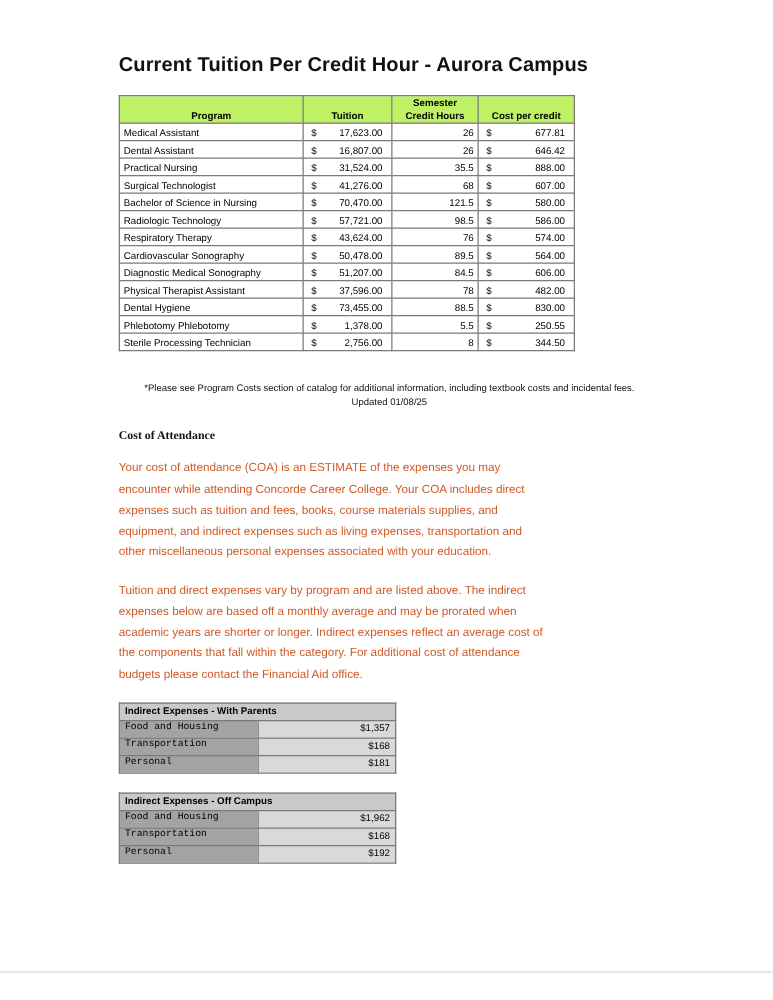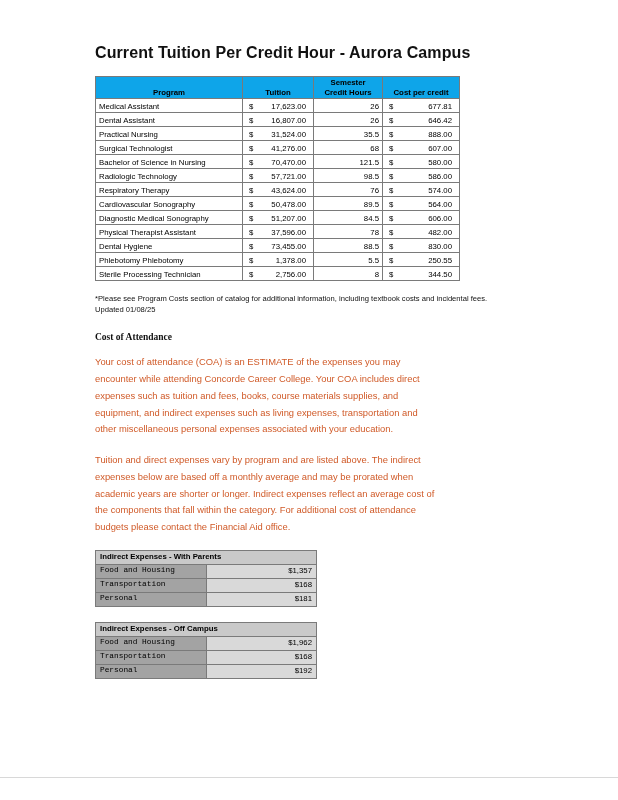--- a/index.html
+++ b/index.html
@@ -36,21 +36,21 @@
     table-layout: fixed;
   }
   table.tuition th, table.tuition td {
     border: 1px solid #7a7a7a;
     padding: 1px 3px;
     vertical-align: bottom;
     line-height: 1.25;
     height: 11px;
   }
   table.tuition thead th {
-    background: #0ea5e9;
+    background: #bef264;
     font-weight: bold;
     vertical-align: bottom;
     font-size: 7.8px;
   }
   .col-program { width: 140px; }
   .col-tuition { width: 64px; }
   .col-credits { width: 62px; }
   .col-cost    { width: 70px; }
 
   td.money {
@@ -63,23 +63,24 @@
   td.money .mv {
     float: right;
     padding-right: 4px;
   }
   td.num {
     text-align: right;
     padding-right: 4px;
   }
   .note {
     font-size: 7.6px;
-    margin-top: 12px;
+    margin-top: 24px;
     line-height: 1.45;
     color: #111;
+    text-align: center;
   }
   .section-head {
     font-size: 9.5px;
     font-weight: bold;
     margin-top: 17px;
     margin-bottom: 12px;
     color: #111;
     font-family: Liberation Serif, serif;
   }
   .coa-para {

